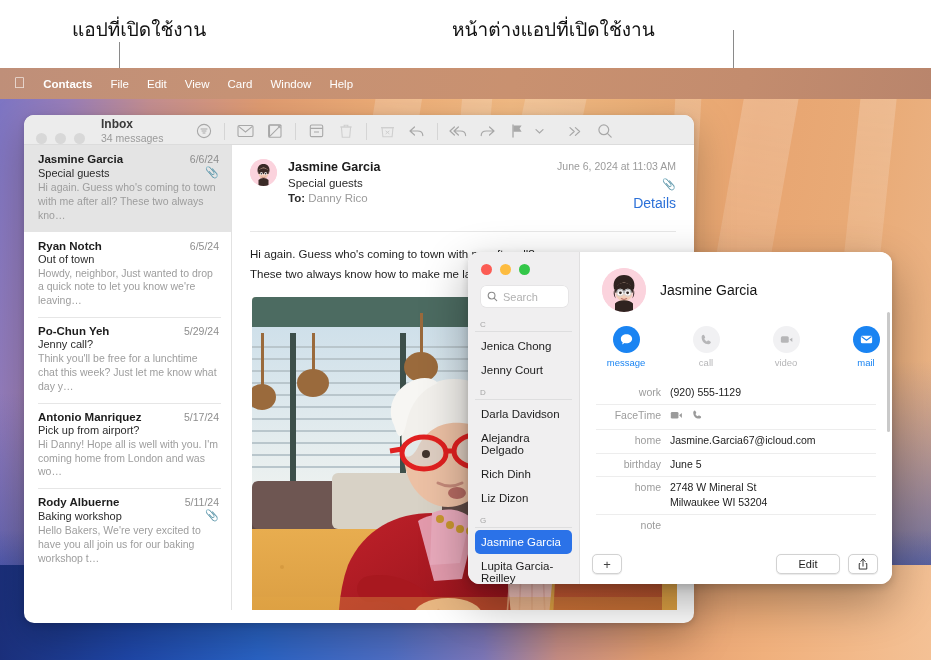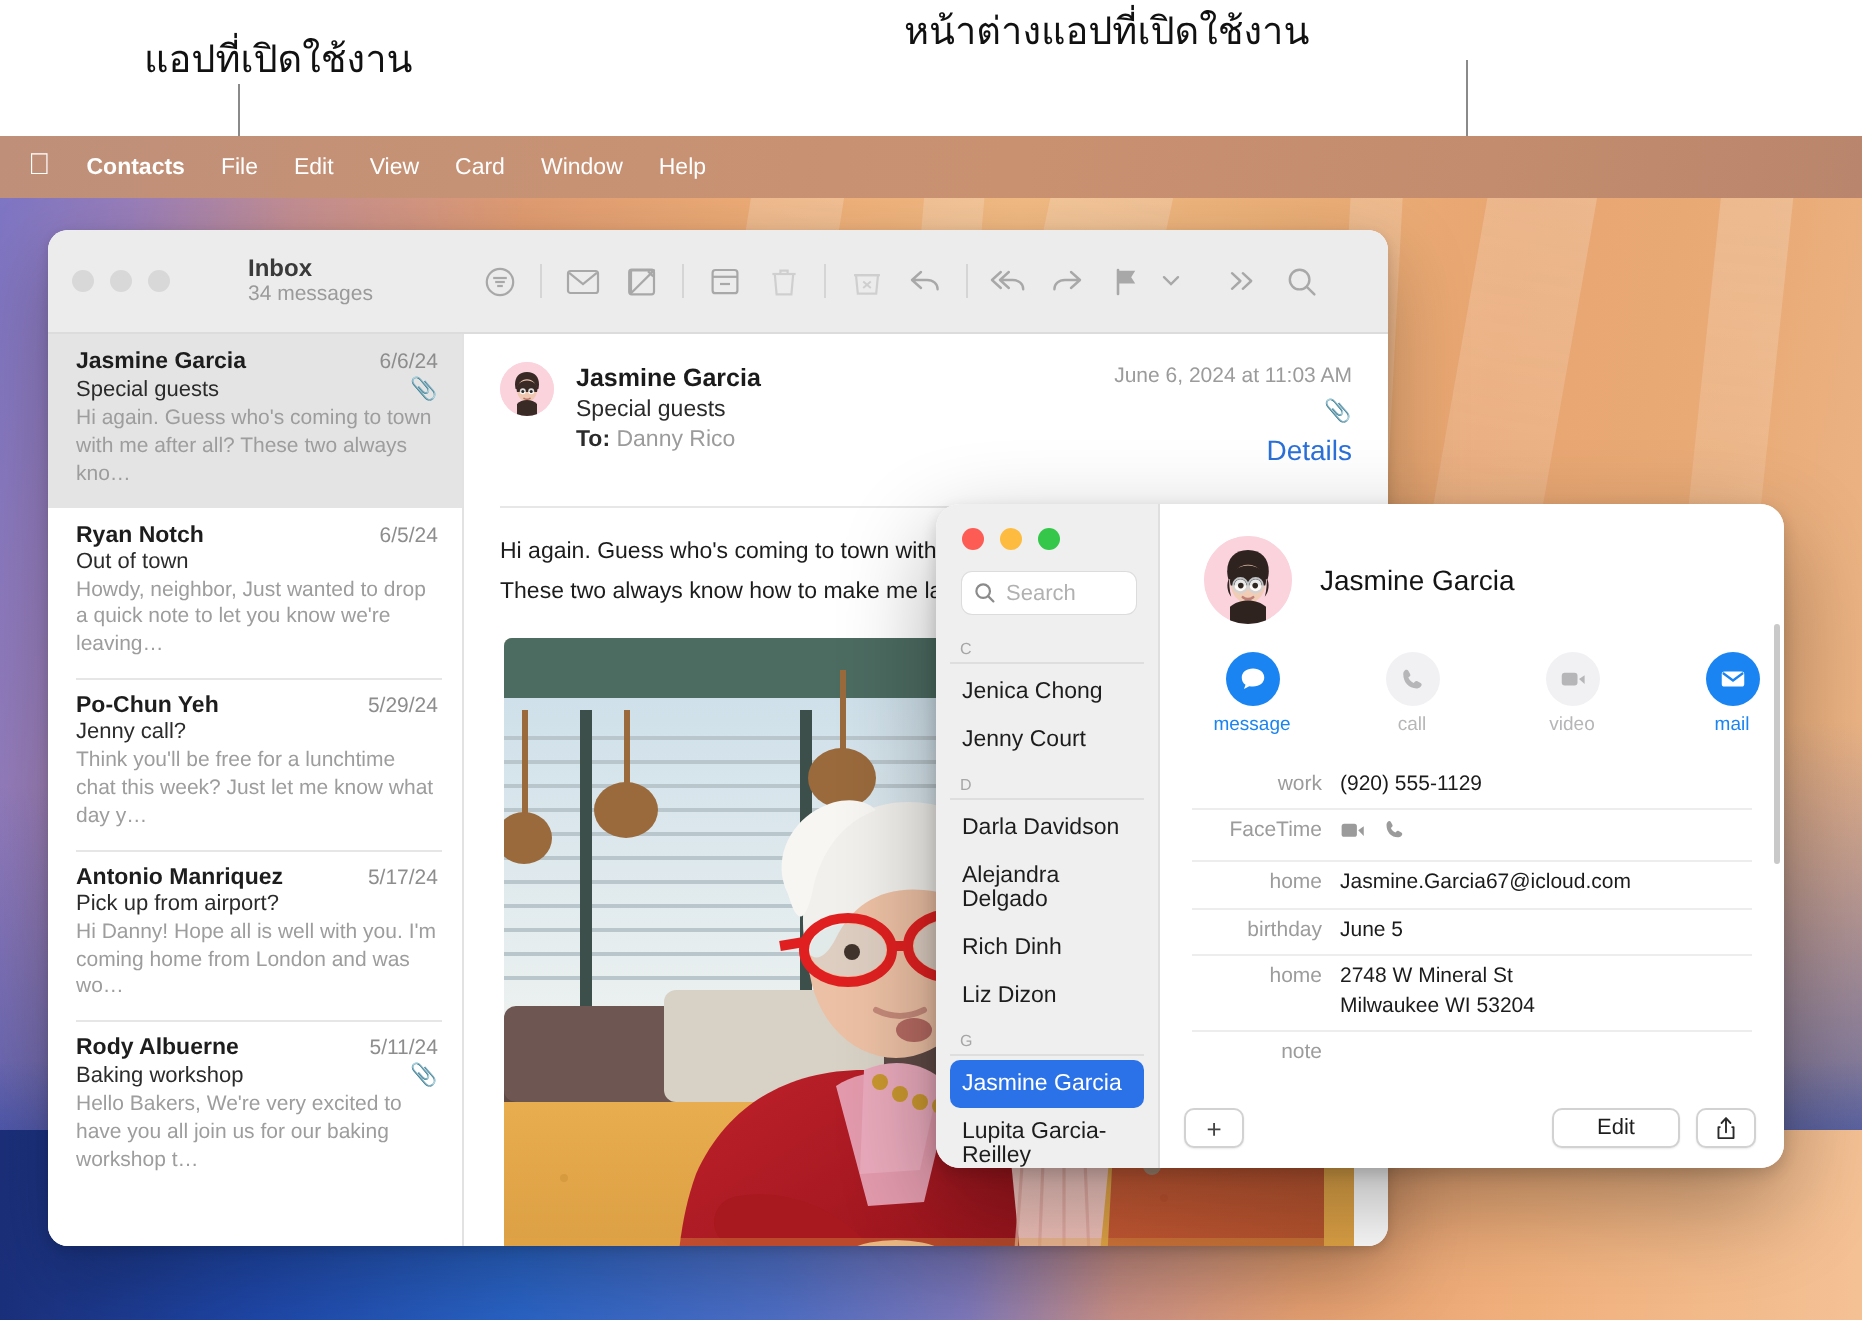--- a/index.html
+++ b/index.html
@@ -77,22 +77,22 @@
   .tl.red { background: #fc5c54; }
   .tl.yellow { background: #fdbc40; }
   .tl.green { background: #34c749; }
 
   
   #mail-window {
     left: 24px; top: 115px; width: 670px; height: 508px;
     box-shadow: 0 14px 40px rgba(0,0,0,.27), 0 2px 6px rgba(0,0,0,.14);
   }
   .mail-toolbar {
-    height: 52px; background: #ececec; display: flex; align-items: center;
-    padding: 0 12px; border-bottom: 1px solid #dcdcdc; gap: 23px;
+    height: 30px; background: #ececec; display: flex; align-items: flex-end;
+    padding: 0 12px; border-bottom: 1px solid #dcdcdc;
   }
   .mail-title-block { margin-left: 16px; line-height: 1.15; }
   .mail-title { font-size: 12px; font-weight: bold; color: #3a3a3a; }
   .mail-sub { font-size: 10.5px; color: #9a9a9a; }
   .tb-icons { display: flex; align-items: center; gap: 0; margin-left: 26px; }
   .tb-btn {
     width: 29px; height: 26px; display: flex; align-items: center; justify-content: center;
     color: #a8a8a8;
   }
   .tb-btn.dim { color: #cfcfcf; }
@@ -223,21 +223,21 @@
 </head>
 <body>
 
 <div id="root">
 
   <div>
     <div class="annot" style="left:72px; top:14px;">แอปที่เปิดใช้งาน</div>
     <div class="callout-line" style="left:119px; top:42px; height:42px;"></div>
   </div>
   <div>
-    <div class="annot" style="left:452px; top:0;">หน้าต่างแอปที่เปิดใช้งาน</div>
+    <div class="annot" style="left:452px; top:14px;">หน้าต่างแอปที่เปิดใช้งาน</div>
     <div class="callout-line" style="left:733px; top:30px; height:224px;"></div>
   </div>
 
   <div class="desktop">
     <div class="wall-base"></div>
     <div class="wall-rays">
       <div class="ray" style="left:390px; width:46px; transform:rotate(9deg);"></div>
       <div class="ray" style="left:470px; width:30px; transform:rotate(5deg);"></div>
       <div class="ray" style="left:545px; width:60px; transform:rotate(12deg);"></div>
       <div class="ray" style="left:680px; width:26px; transform:rotate(3deg);"></div>

